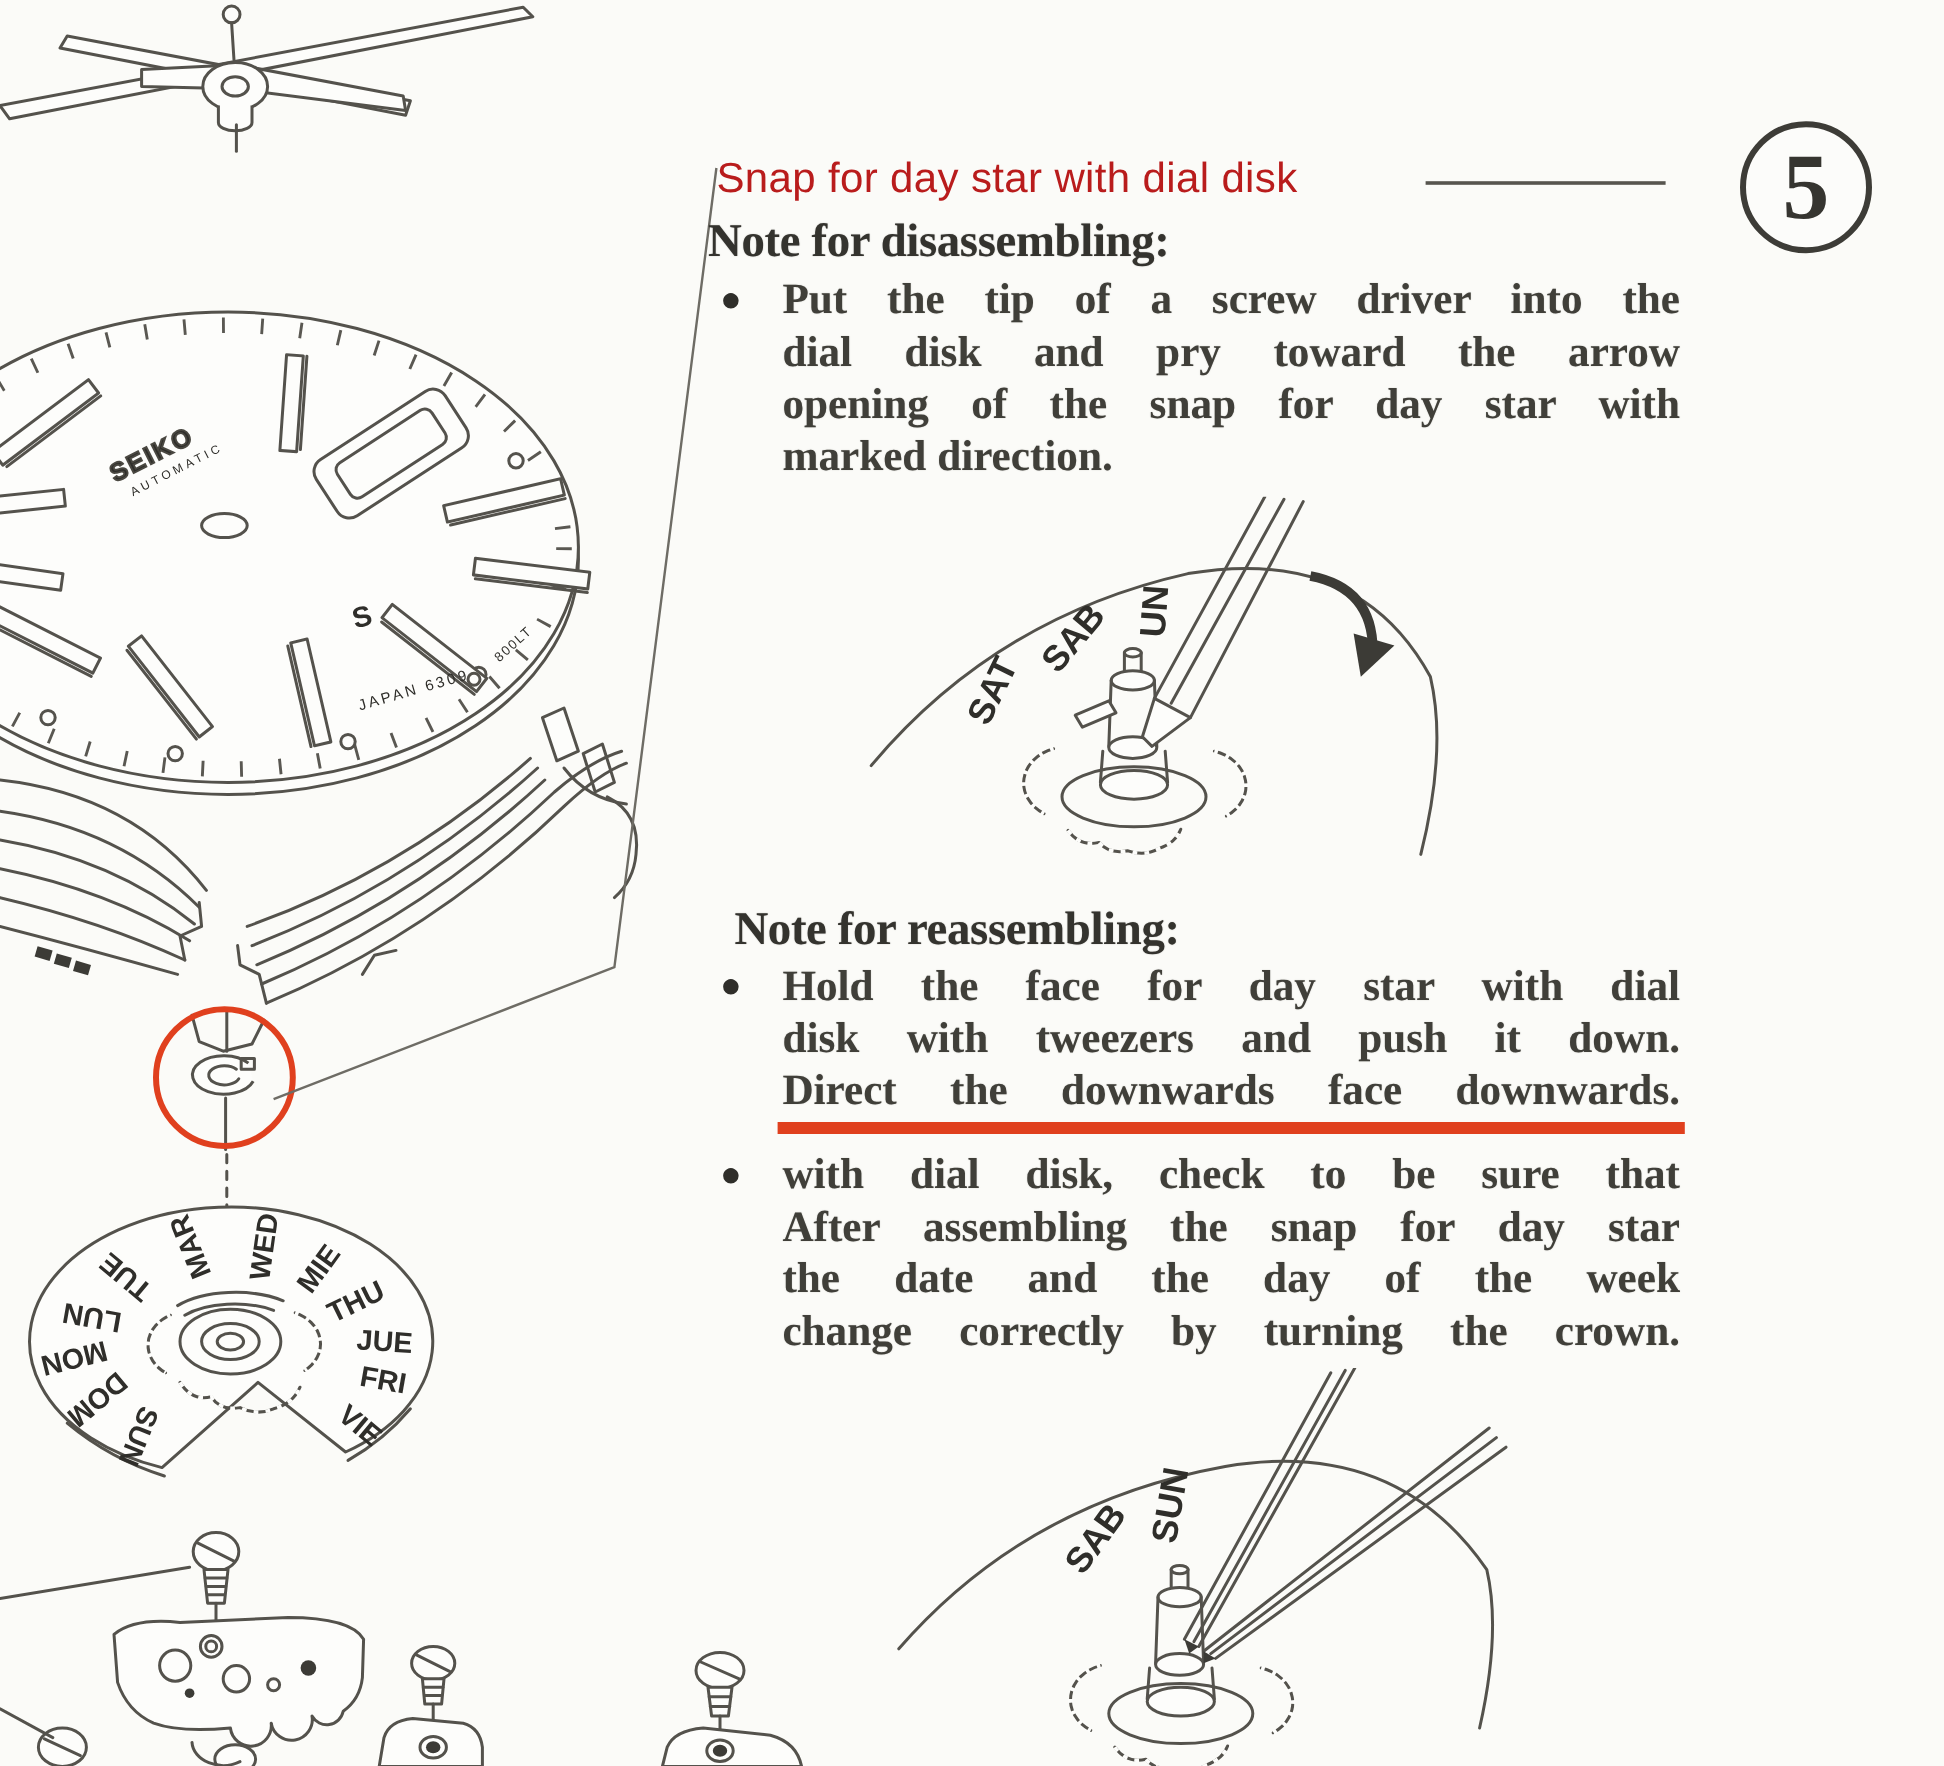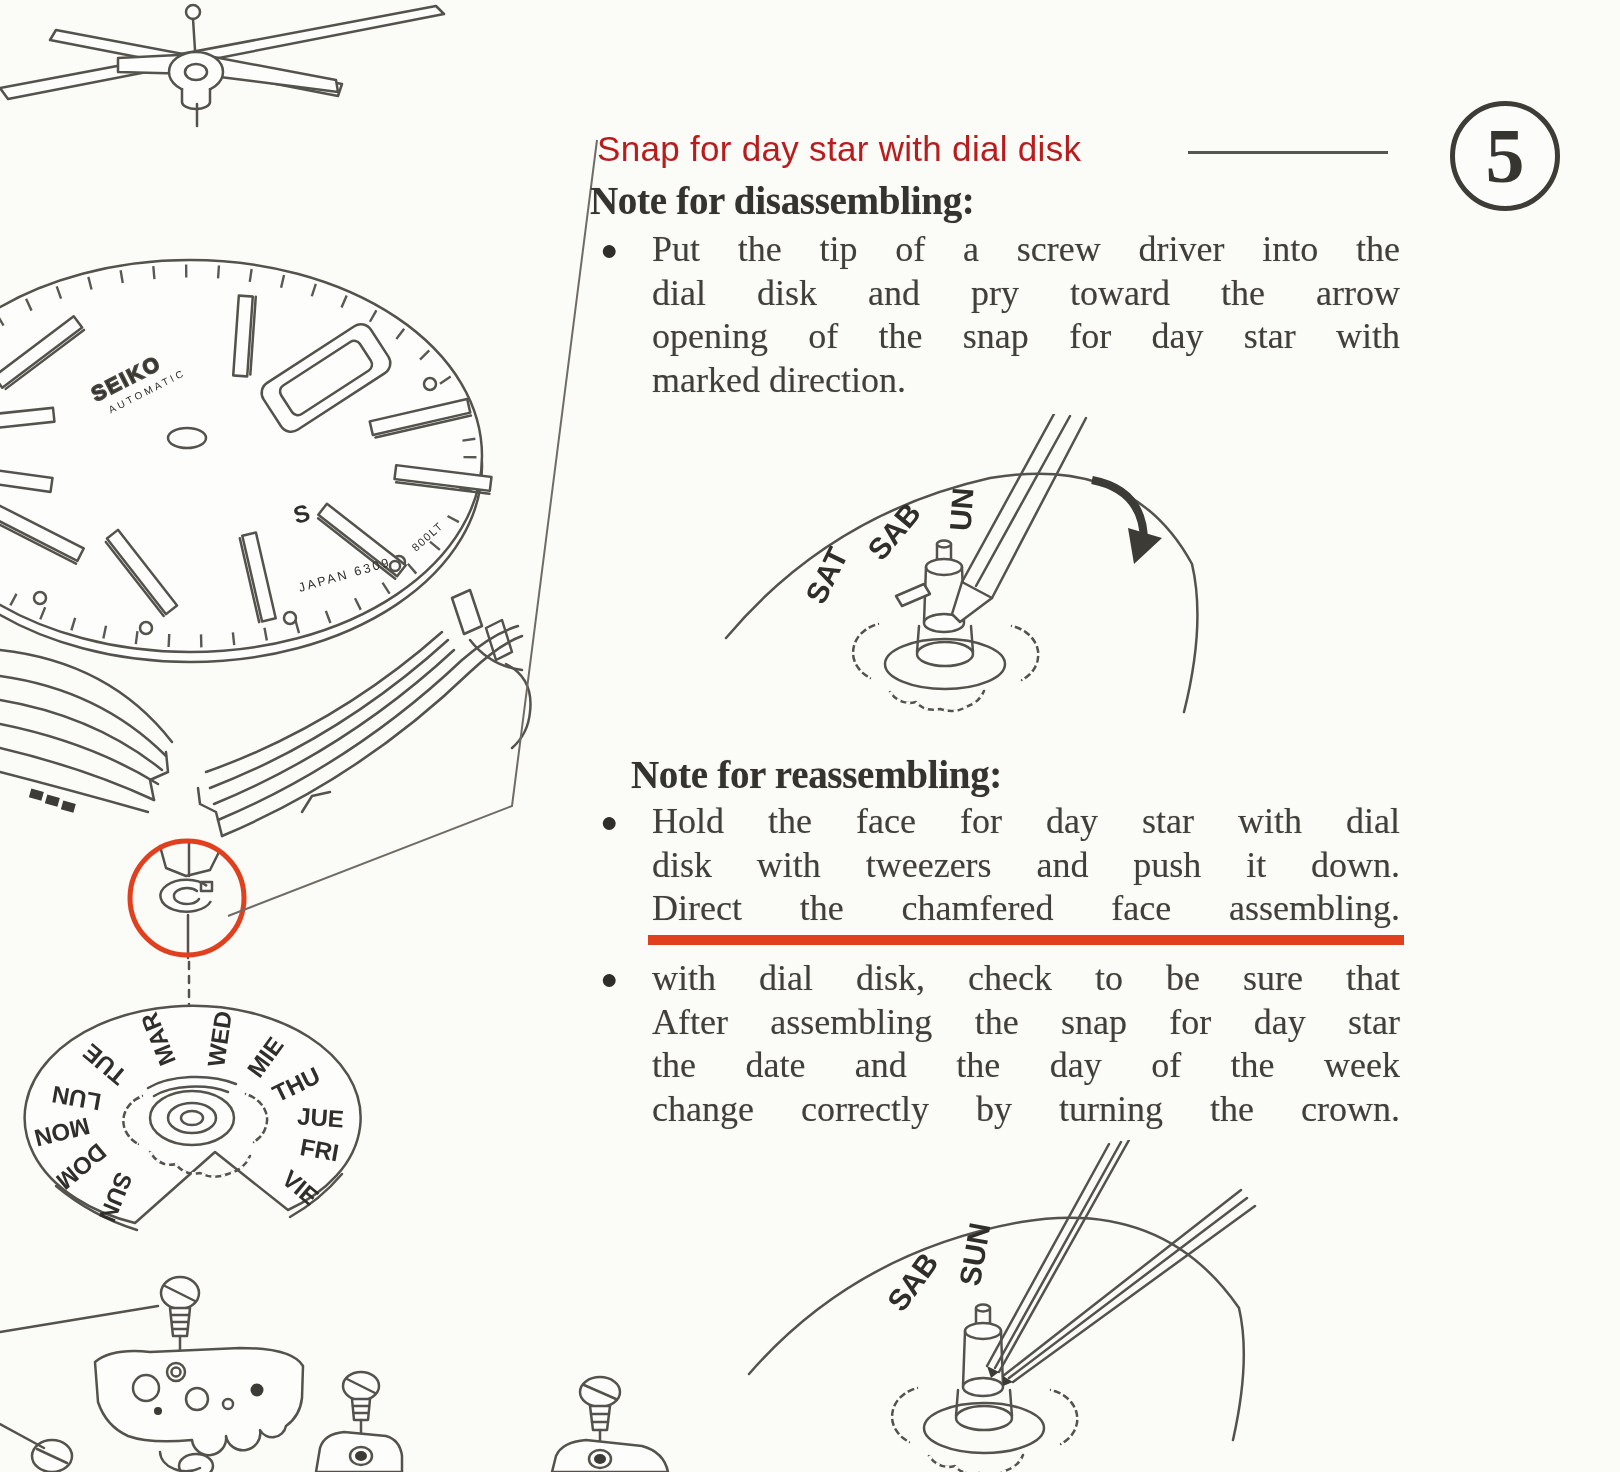--- a/index.html
+++ b/index.html
@@ -29,20 +29,21 @@
   }
   .note-heading{
     font-size:39px;font-weight:bold;color:#34332e;letter-spacing:-.3px;
     text-shadow:0 0 1px rgba(52,51,46,.4);
   }
   .bullet{display:flex;width:800px;}
   .dot{width:52px;font-size:30px;line-height:44px;color:#2f2e2a;flex:none;}
   .btext{
     width:748px;font-size:36px;line-height:43.5px;color:#403f39;
     text-shadow:0 0 1px rgba(64,62,56,.35);
+    font-weight:bold;
   }
   .line{text-align:justify;text-align-last:justify;}
   .line.left{text-align:justify;text-align-last:left;}
   .red-underline{height:10px;background:#e0401e;width:756px;margin:4px 0 0 -4px;}
 </style>
 </head>
 <body>
 
 <svg class="abs" style="left:0;top:0" width="720" height="1472" viewBox="0 0 720 1472">
 
@@ -298,28 +299,28 @@
     <path d="M452,66 q52,10 52,62" fill="none" stroke="#3c3b36" stroke-width="8"></path>
     <polygon class="dk" points="488,114 522,124 494,150"></polygon>
   </g>
   <g font-size="30" font-weight="bold" text-anchor="middle">
     <text transform="translate(196,166) rotate(-64)">SAT</text>
     <text transform="translate(262,124) rotate(-50)">SAB</text>
     <text transform="translate(332,96) rotate(-86)">UN</text>
   </g>
 </svg>
 
-<div class="abs note-heading" style="left:631px;top:752px">Note for reassembling:</div>
+<div class="abs note-heading" style="left:612px;top:752px">Note for reassembling:</div>
 
 <div class="abs bullet" style="left:600px;top:800px">
   <span class="dot">●</span>
   <div class="btext">
     <div class="line">Hold the face for day star with dial</div>
     <div class="line">disk with tweezers and push it down.</div>
-    <div class="line">Direct the chamfered face assembling.</div>
+    <div class="line">Direct the downwards face downwards.</div>
     <div class="red-underline"></div>
   </div>
 </div>
 
 <div class="abs bullet" style="left:600px;top:957px">
   <span class="dot">●</span>
   <div class="btext">
     <div class="line">with dial disk, check to be sure that</div>
     <div class="line">After assembling the snap for day star</div>
     <div class="line">the date and the day of the week</div>

